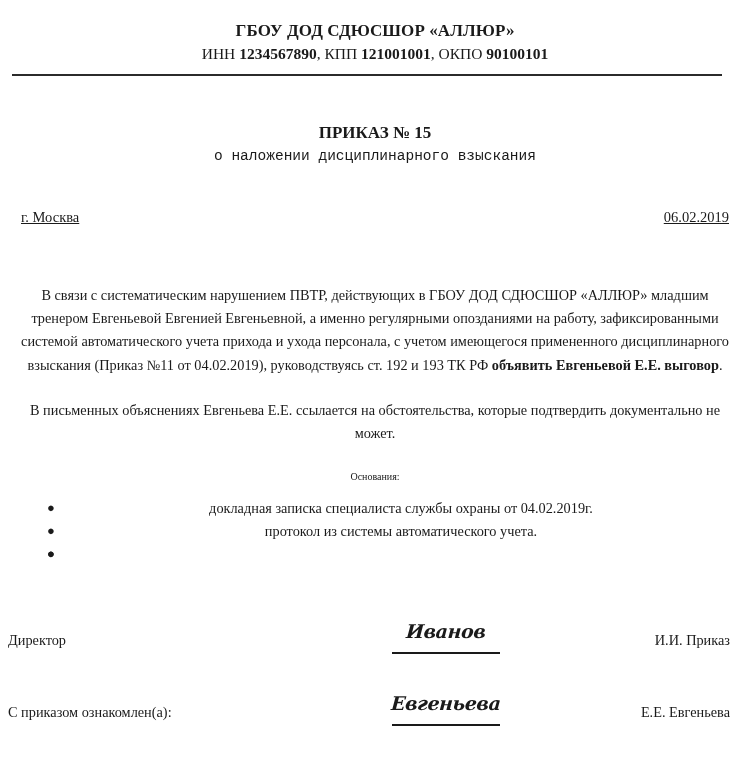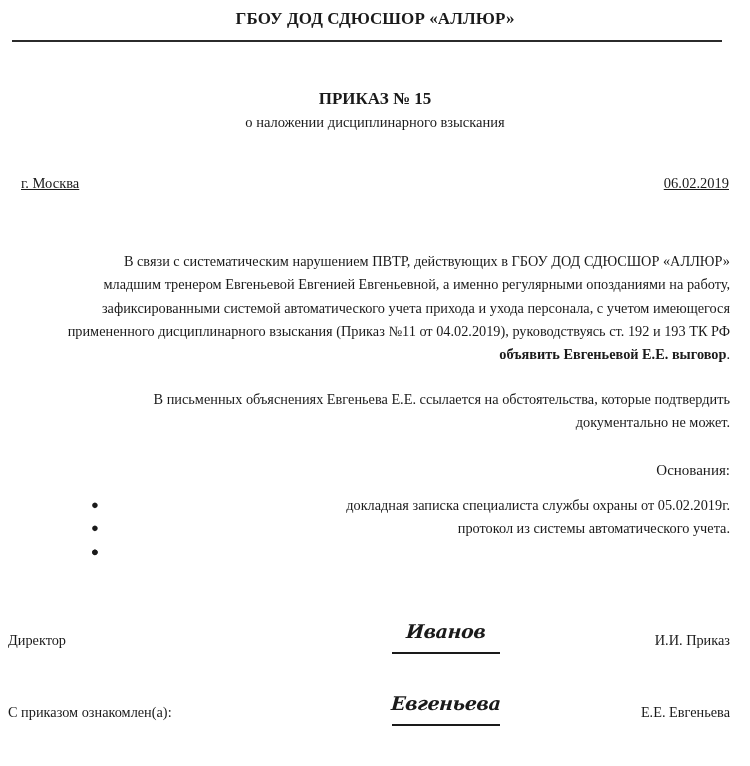--- a/index.html
+++ b/index.html
@@ -14,21 +14,21 @@
     font-family: "Liberation Serif", "DejaVu Serif", serif;
     color: #1a1a1a;
     position: relative;
     overflow: hidden;
   }
   .page {
     position: relative;
     width: 750px;
     height: 766px;
     box-sizing: border-box;
-    padding: 0 20px;
+    padding: 12px 20px;
   }
 
   
   .org-header {
     text-align: center;
     padding-top: 8px;
   }
   .org-name {
     font-size: 17px;
     font-weight: bold;
@@ -60,55 +60,55 @@
   .doc-title {
     font-size: 17px;
     font-weight: bold;
     line-height: 1.5;
   }
   .doc-subtitle {
     font-size: 14.5px;
     font-weight: normal;
     line-height: 1.5;
     margin-top: 1px;
+    font-family: Liberation Mono, monospace;
   }
 
   
   .meta-row {
     display: flex;
     justify-content: space-between;
     align-items: center;
     margin-top: 41px;
     font-size: 14.5px;
     padding: 0 1px;
     text-decoration: underline;
   }
 
   
   .body-block {
     margin-top: 58px;
     font-size: 14.3px;
     line-height: 1.62;
-    text-align: right;
-    margin-left: 44px;
+    text-align: center;
   }
   .body-block p {
     margin: 0;
   }
   .para-gap {
     height: 22px;
   }
   .body-block b {
     font-weight: bold;
   }
 
   
   .grounds-label {
     margin-top: 24px;
-    font-size: 15px;
+    font-size: 10px;
     line-height: 1.6;
   }
   ul.grounds-list {
     list-style: none;
     margin: 12px 0 0 0;
     padding: 0;
   }
   ul.grounds-list li {
     position: relative;
     padding-left: 52px;
@@ -171,20 +171,26 @@
     white-space: nowrap;
   }
 </style>
 </head>
 <body>
 
 <div class="page">
 
   <div class="org-header">
     <div class="org-name">ГБОУ ДОД СДЮСШОР «АЛЛЮР»</div>
+    <div class="org-codes">
+      <span>ИНН</span>
+      <b>1234567890</b><span>, </span><span>КПП</span>
+      <b>121001001</b><span>, </span><span>ОКПО</span>
+      <b>90100101</b>
+    </div>
     <hr class="header-rule">
   </div>
 
   <div class="title-block">
     <div class="doc-title">ПРИКАЗ № 15</div>
     <div class="doc-subtitle">о наложении дисциплинарного взыскания</div>
   </div>
 
   <div class="meta-row">
     <span>г. Москва</span>
@@ -194,21 +200,21 @@
   <div class="body-block">
     <p><span>В связи с систематическим нарушением ПВТР, действующих в ГБОУ ДОД СДЮСШОР «АЛЛЮР» младшим тренером Евгеньевой Евгенией Евгеньевной, а именно регулярными опозданиями на работу, зафиксированными системой автоматического учета прихода и ухода персонала, с учетом имеющегося примененного дисциплинарного взыскания (Приказ №11 от 04.02.2019), руководствуясь ст. 192 и 193 ТК РФ </span><b>объявить Евгеньевой Е.Е. выговор</b><span>.</span></p>
     <div class="para-gap"></div>
     <p>В письменных объяснениях Евгеньева Е.Е. ссылается на обстоятельства, которые подтвердить документально не может.</p>
 
     <div class="grounds-label">Основания:</div>
 
     <ul class="grounds-list">
       <li>
         <span class="bullet">●</span>
-        <span>докладная записка специалиста службы охраны от 05.02.2019г.</span>
+        <span>докладная записка специалиста службы охраны от 04.02.2019г.</span>
       </li>
       <li>
         <span class="bullet">●</span>
         <span>протокол из системы автоматического учета.</span>
       </li>
       <li>
         <span class="bullet">●</span>
       </li>
       <li>
         <span class="bullet">●</span>

